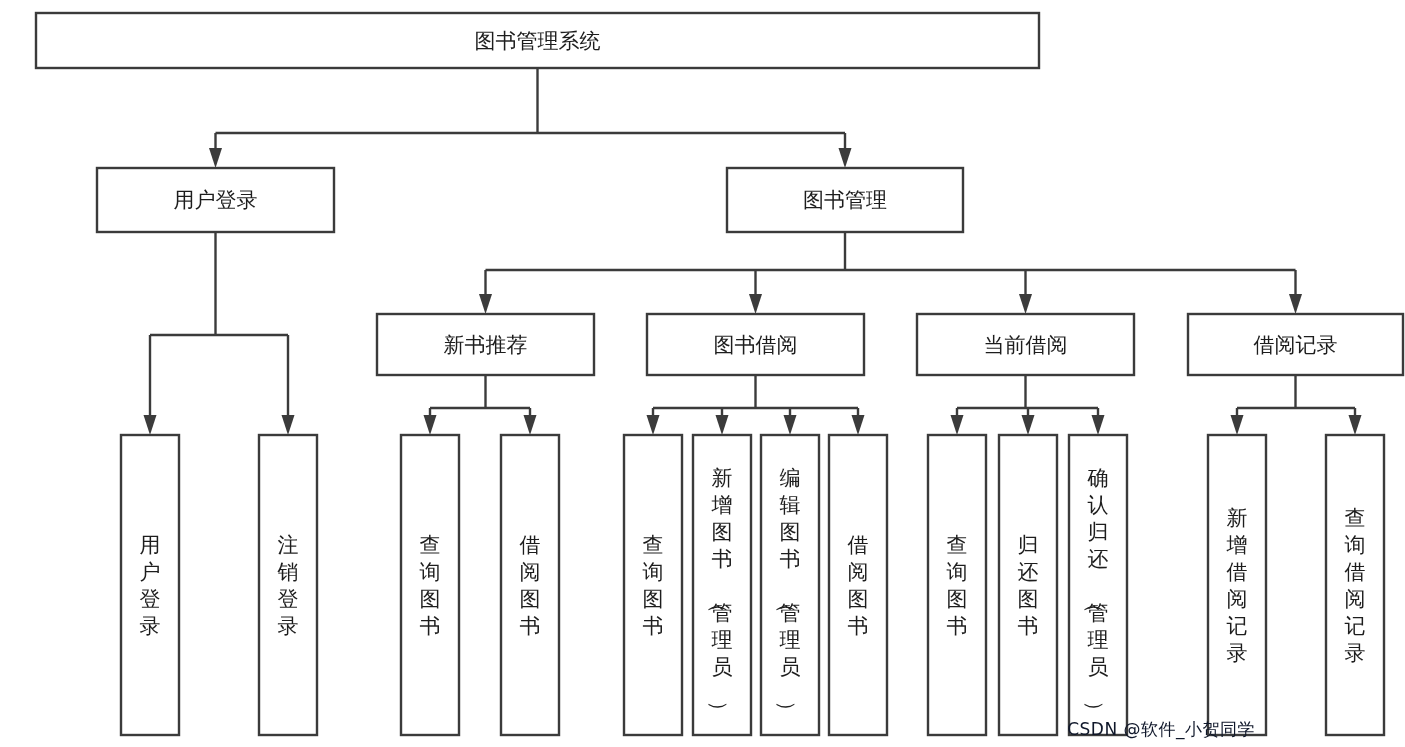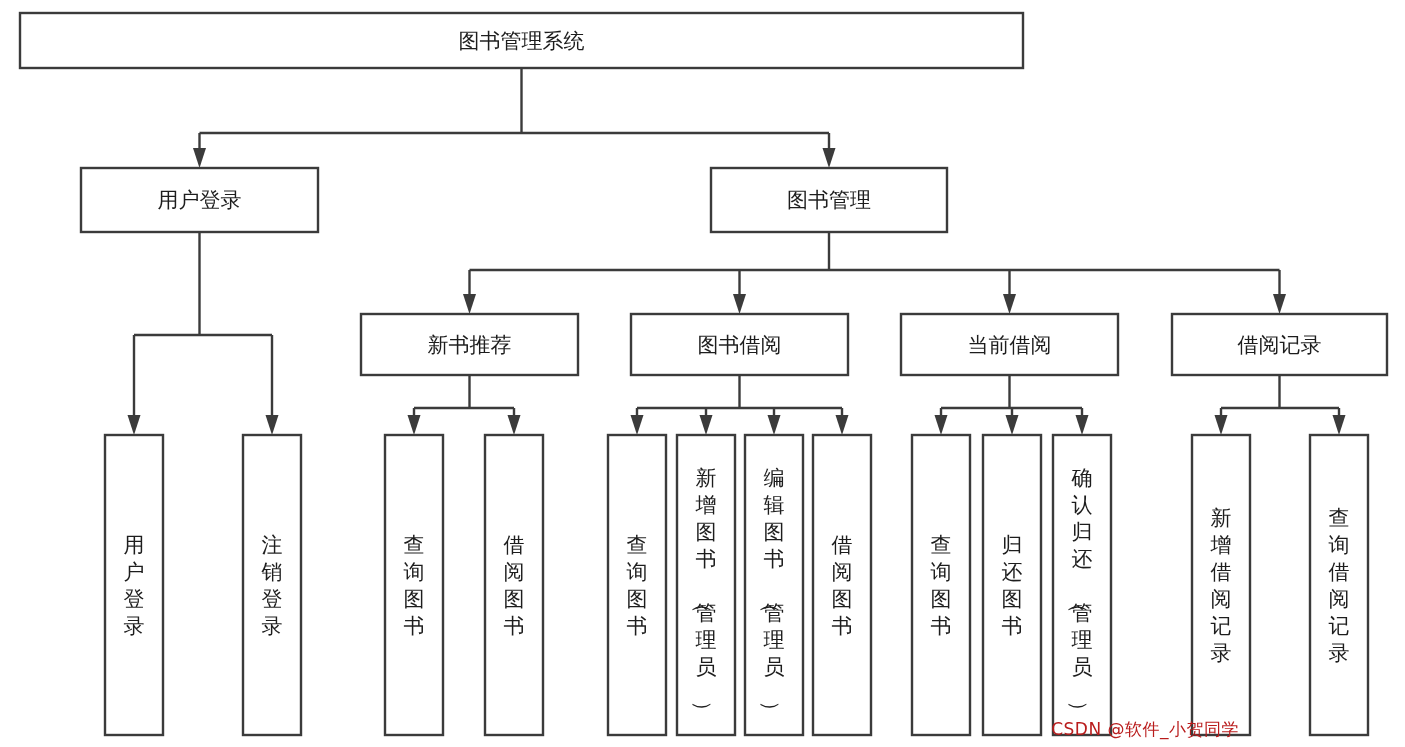--- a/index.html
+++ b/index.html
@@ -10,21 +10,21 @@
   }
   body {
     width: 1405px;
     height: 747px;
     font-family: "DejaVu Sans", "Liberation Sans", sans-serif;
     overflow: hidden;
     position: relative;
   }
   #diagram-root {
     position: absolute;
-    left: 0;
+    left: 16px;
     top: 0;
     width: 1249px;
     height: 747px;
   }
   svg.flow {
     display: block;
     width: 1405px;
     height: 747px;
   }
   .node-rect {
@@ -54,21 +54,21 @@
   .edge-arrow {
     fill: #3b3b3b;
     stroke: none;
   }
   .watermark {
     position: absolute;
     right: 10px;
     bottom: 6px;
     font-family: "DejaVu Sans", "Liberation Sans", sans-serif;
     font-size: 17px;
-    color: #b91c1c;
+    color: #0f172a;
     letter-spacing: 0.5px;
     white-space: nowrap;
     user-select: none;
   }
 </style>
 </head>
 <body>
 
 <div id="diagram-root">
   <svg class="flow" viewBox="0 0 1405 747" xmlns="http://www.w3.org/2000/svg">

